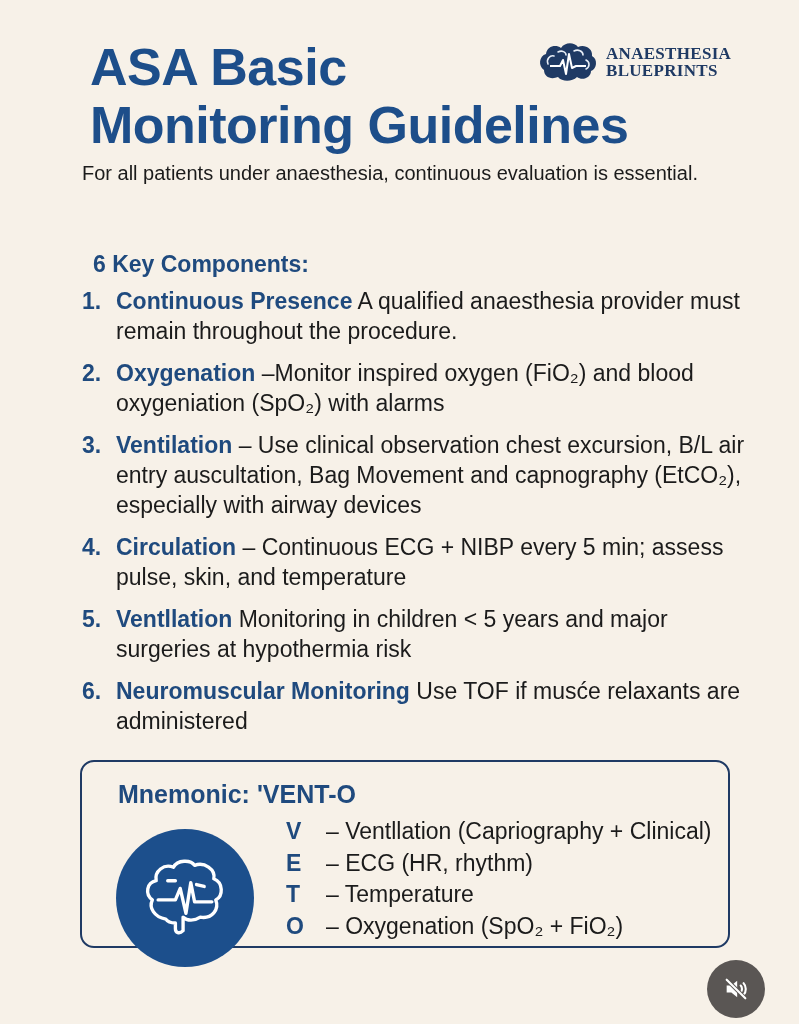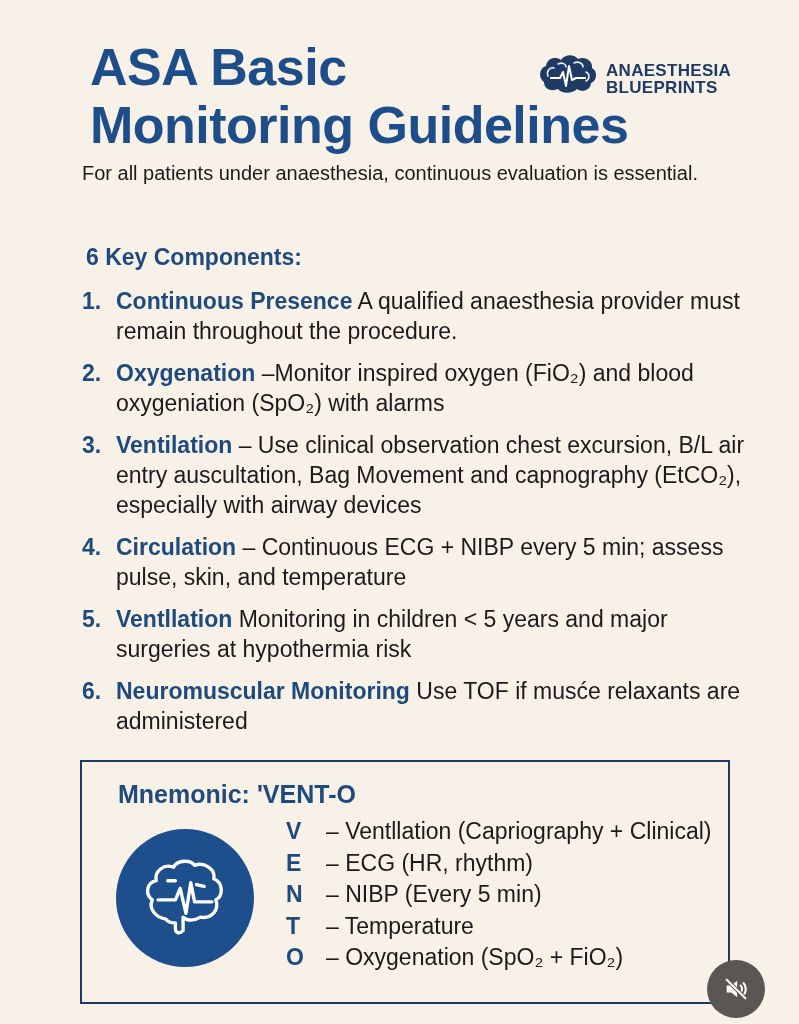--- a/index.html
+++ b/index.html
@@ -9,40 +9,40 @@
     font-family:"Liberation Sans", sans-serif;
     color:#1b1b1b;
   }
   .title {
     position:absolute; left:82px; top:30px; margin:8px;
     font-family:"Liberation Sans", sans-serif;
     font-weight:700; font-size:52px; line-height:58px;
     color:#1d4e8a; letter-spacing:-0.5px;
   }
   .title span { display:block; }
-  .logo { position:absolute; left:536px; top:52px; display:flex; align-items:flex-end; }
+  .logo { position:absolute; left:536px; top:40px; display:flex; align-items:center;font-family:Liberation Serif, serif; }
   .logo svg { width:64px; height:44px; }
   .logo-text { margin-left:6px; font-weight:700; font-size:17px; line-height:17px; color:#1f3a64; letter-spacing:0.3px; }
   .logo-text span { display:block; }
   .intro {
     position:absolute; left:82px; top:158px; width:620px; margin:0;
     font-size:20px; line-height:30px; color:#1b1b1b;
   }
   .sub {
-    position:absolute; left:82px; top:240px; margin:4px;
+    position:absolute; left:82px; top:240px; margin:11px;
     font-weight:700; font-size:23px; color:#1f4a7e;
   }
   .list { position:absolute; left:82px; top:286px; width:680px; margin:0; padding:0; list-style:none; }
   .list li { position:relative; padding-left:34px; font-size:23px; line-height:30px; margin-bottom:12px; }
   .list .num { position:absolute; left:0; top:0; font-weight:700; color:#1f4a7e; }
   .list .term { font-weight:700; color:#1f4a7e; }
   .list .desc { color:#1b1b1b; }
   .box {
-    position:absolute; left:80px; top:760px; width:650px; height:244px;
-    border:2.5px solid #1f3a64; border-radius:0; box-sizing:border-box;
+    position:absolute; left:80px; top:760px; width:650px; height:188px;
+    border:2.5px solid #1f3a64; border-radius:14px; box-sizing:border-box;
   }
   .box-title {
     position:absolute; left:36px; top:18px; margin:0;
     font-weight:700; font-size:25px; color:#1f4a7e;
   }
   .brain-circle {
     position:absolute; left:34px; top:67px; width:138px; height:138px;
     border-radius:50%; background:#1c4f8c;
     display:flex; align-items:center; justify-content:center;
   }
@@ -115,21 +115,20 @@
     <svg viewBox="0 0 100 100" fill="none" stroke="#ffffff" stroke-width="3.5" stroke-linecap="round" stroke-linejoin="round">
       <path d="M30 72 C18 70 12 60 16 52 C8 46 10 34 20 32 C18 22 28 14 38 18 C42 10 56 10 60 16 C70 12 82 20 80 30 C90 34 90 48 82 52 C86 62 78 72 66 70 C60 74 52 74 48 70 L48 84 C44 88 40 86 40 82 L40 76 C36 76 32 75 30 72 Z"></path>
       <line x1="32" y1="32" x2="40" y2="32"></line>
       <line x1="62" y1="36" x2="70" y2="38"></line>
       <polyline points="22,52 40,52 45,40 51,66 56,34 60,54 78,54"></polyline>
     </svg>
   </div>
   <ul class="mn-list">
     <li><span class="mn-letter">V</span><span class="mn-text">– Ventllation (Capriography + Clinical)</span></li>
     <li><span class="mn-letter">E</span><span class="mn-text">– ECG (HR, rhythm)</span></li>
-    <li><span class="mn-letter">N</span><span class="mn-text">– NIBP (Every 5 min)</span></li>
     <li><span class="mn-letter">T</span><span class="mn-text">– Temperature</span></li>
     <li><span class="mn-letter">O</span><span class="mn-text">– Oxygenation (SpO₂ + FiO₂)</span></li>
   </ul>
 </div>
 
 <div class="mute-btn">
   <svg viewBox="0 0 24 24">
     <path d="M4 9 H8 L13 5 V19 L8 15 H4 Z" fill="#ffffff"></path>
     <path d="M16 9 C17.5 10.5 17.5 13.5 16 15" stroke="#ffffff" stroke-width="1.8" fill="none" stroke-linecap="round"></path>
     <path d="M18.5 7 C21 9.5 21 14.5 18.5 17" stroke="#ffffff" stroke-width="1.8" fill="none" stroke-linecap="round"></path>

